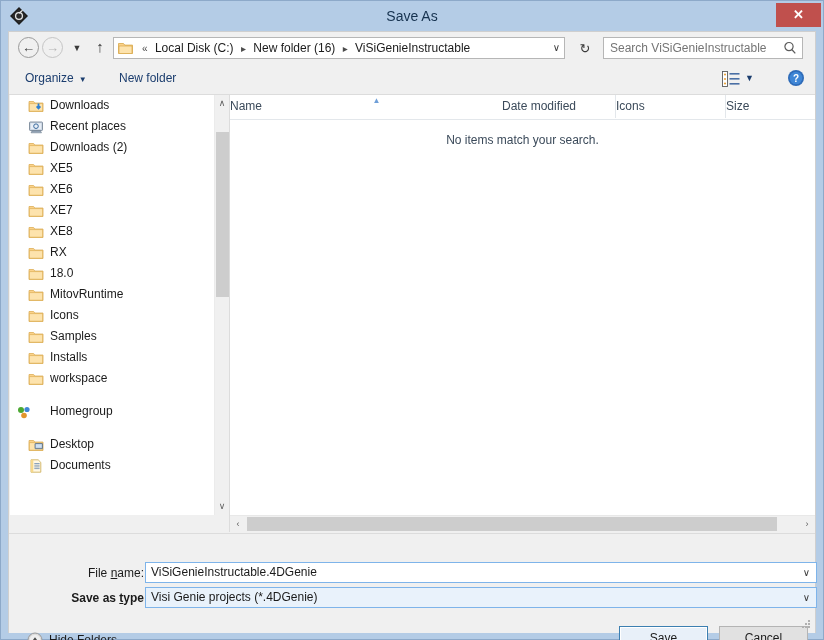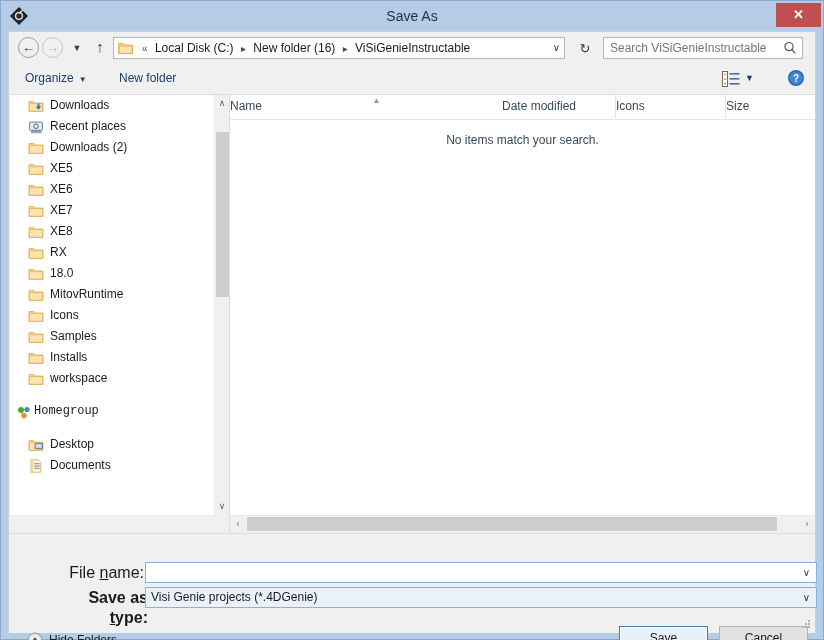--- a/index.html
+++ b/index.html
@@ -232,21 +232,21 @@
     font-size: 12px;
     color: #1b1b1b;
   }
   .nav-row .ico {
     position: absolute;
     top: 3px;
     width: 16px; height: 16px;
   }
   .nav-row .lbl { position: absolute; top: 0; }
   .lvl1 .ico { left: 18px; }  .lvl1 .lbl { left: 40px; }
-  .lvl0 .ico { left: 6px;  }  .lvl0 .lbl { left: 24px; font-family: Liberation Mono, monospace; }
+  .lvl0 .ico { left: 6px;  }  .lvl0 .lbl { left: 40px; }
   .nav-gap { height: 12px; }
 
   #sidebar-scrollbar {
     position: absolute;
     left: 205px; top: 63px;
     width: 15px; height: 420px;
     background: #f0f0f0;
     border-left: 1px solid #ebebeb;
     box-sizing: border-box;
   }
@@ -349,21 +349,21 @@
   #form-area {
     position: absolute;
     left: 0; top: 501px;
     width: 806px; height: 99px;
     background: #f0f0f0;
     border-top: 1px solid #dcdcdc;
   }
   .form-label {
     position: absolute;
     height: 20px; line-height: 20px;
-    font-size: 16px;
+    font-size: 12px;
     color: #1b1b1b;
     text-align: right;
   }
   #lbl-filename { left: 40px; top: 29px; width: 95px; }
   #lbl-filetype { left: 44px; top: 54px; width: 95px; font-weight: bold; }
   .form-combo {
     position: absolute;
     left: 136px;
     width: 672px; height: 21px;
     border: 1px solid #7eb4ea;
@@ -678,20 +678,21 @@
 
     <div id="hscroll">
       <div class="hs-arrow" id="hs-left">‹</div>
       <div id="hs-thumb"></div>
       <div class="hs-arrow" id="hs-right">›</div>
     </div>
 
     <div id="form-area">
       <div class="form-label" id="lbl-filename"><span>File </span><span class="accel">n</span><span>ame:</span></div>
       <div class="form-combo" id="combo-filename">
+        <div class="combo-val">ViSiGenieInstructable.4DGenie</div>
         <div class="combo-caret">∨</div>
       </div>
 
       <div class="form-label" id="lbl-filetype"><span>Save as </span><span class="accel">t</span><span>ype:</span></div>
       <div class="form-combo" id="combo-filetype">
         <div class="combo-val">Visi Genie projects (*.4DGenie)</div>
         <div class="combo-caret">∨</div>
       </div>
     </div>
 

